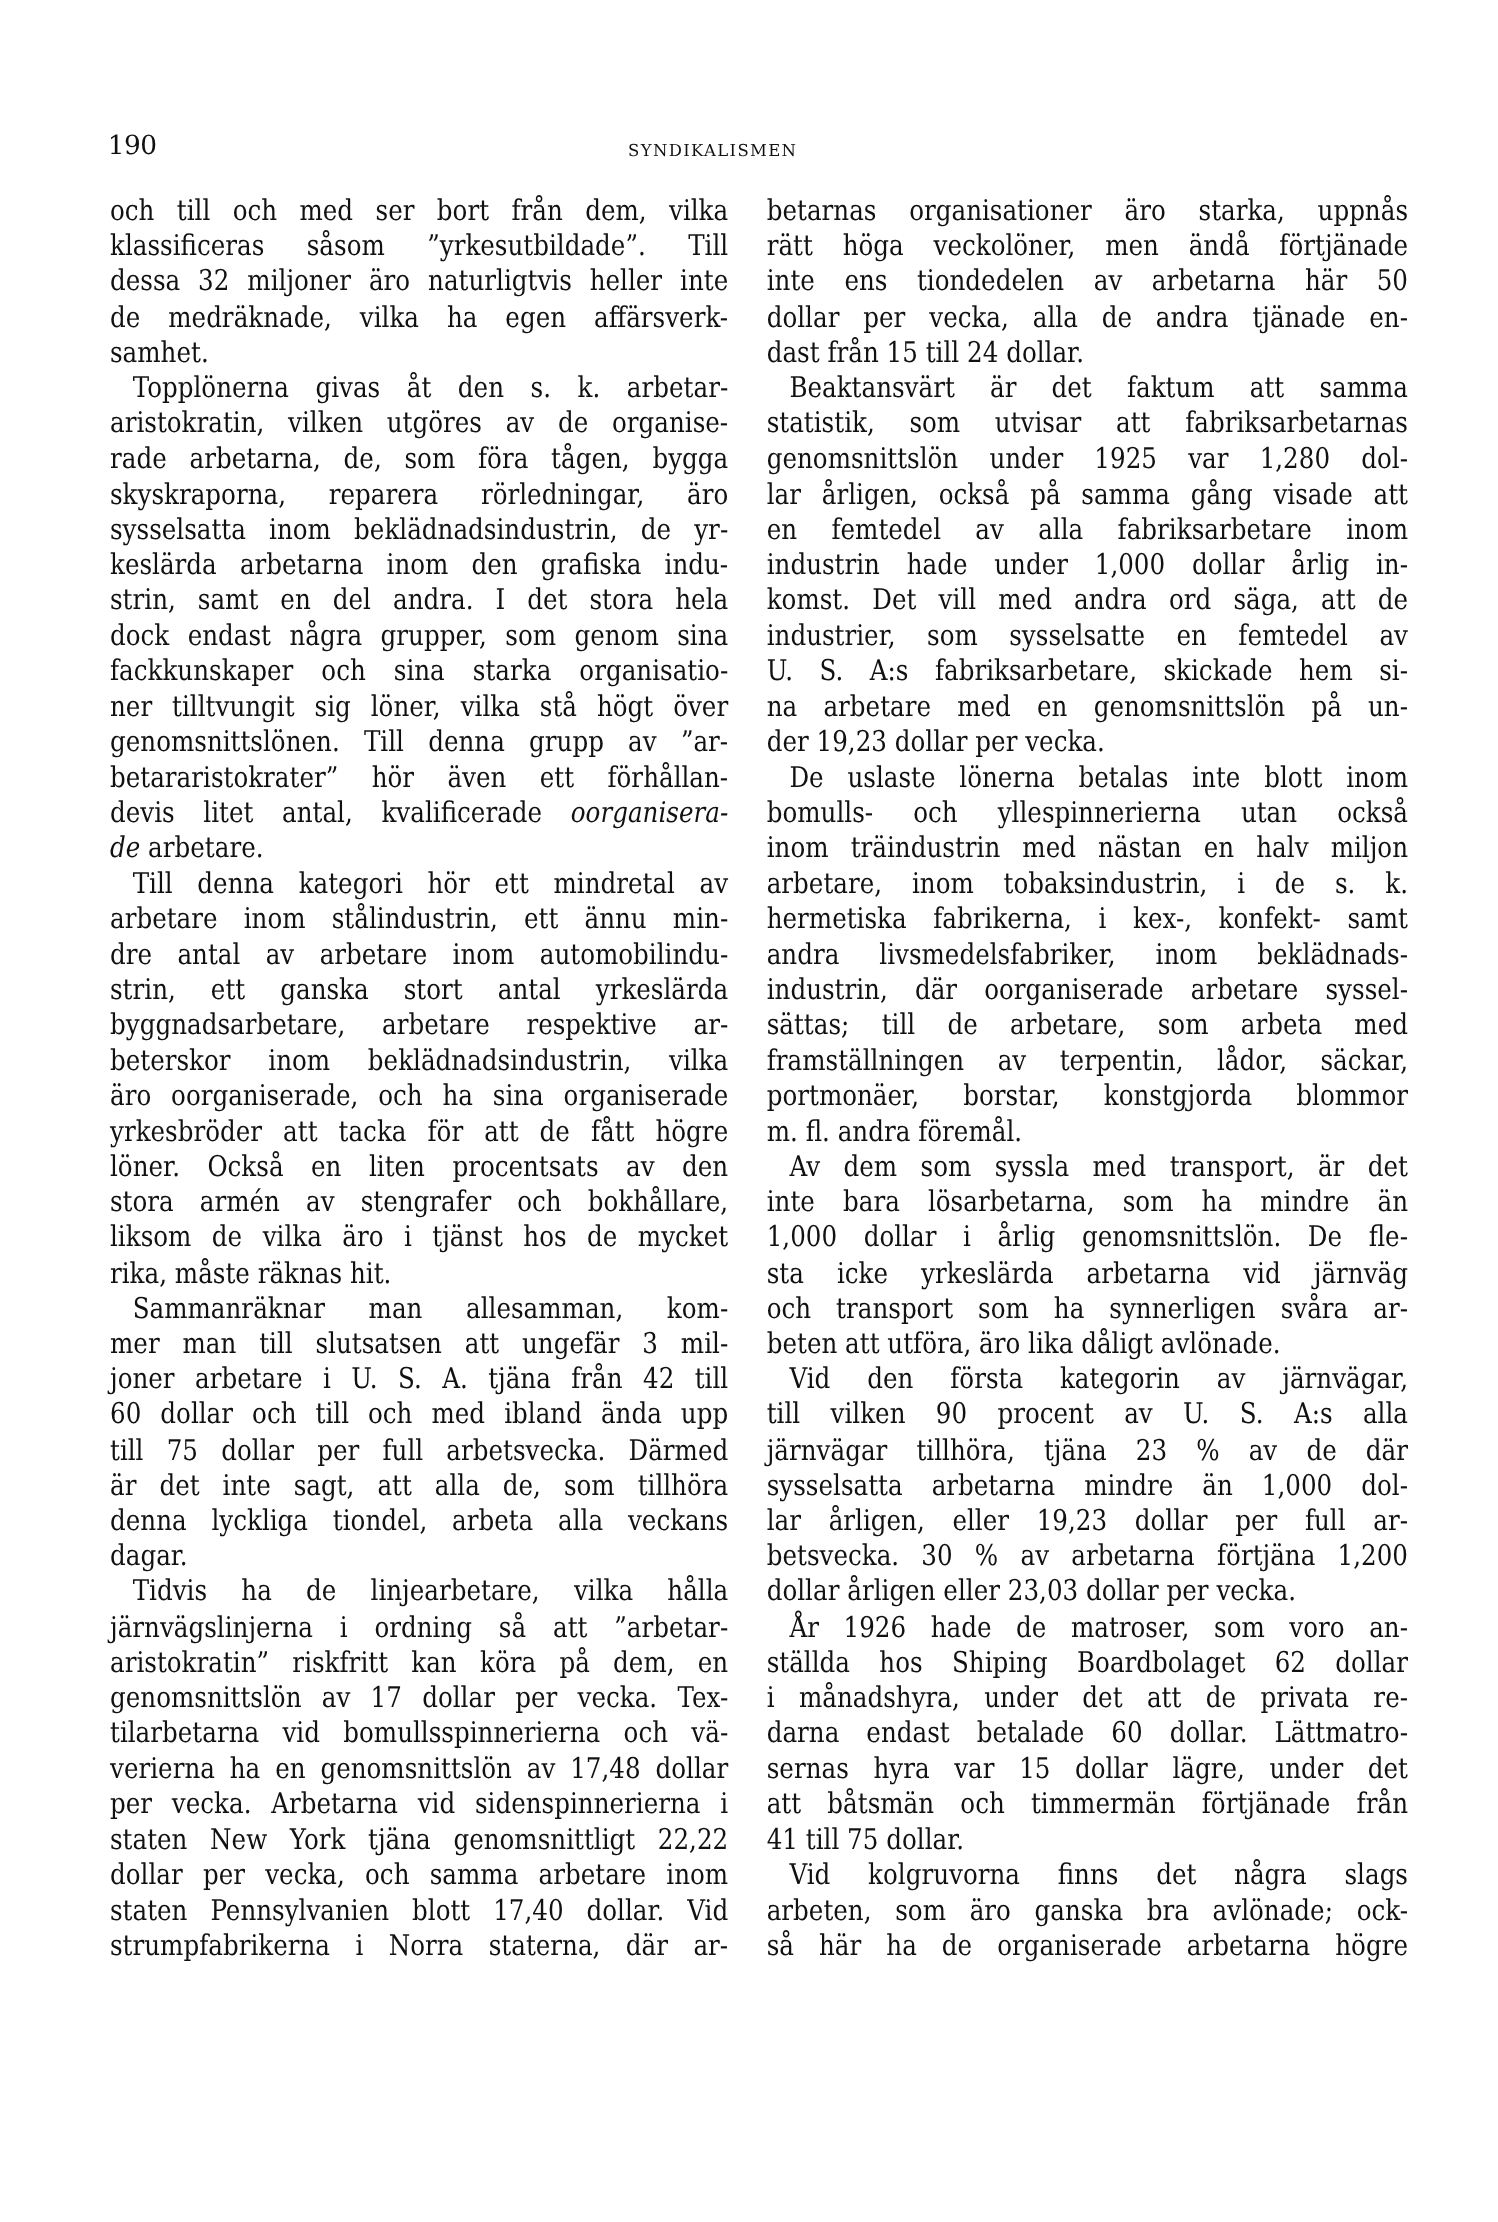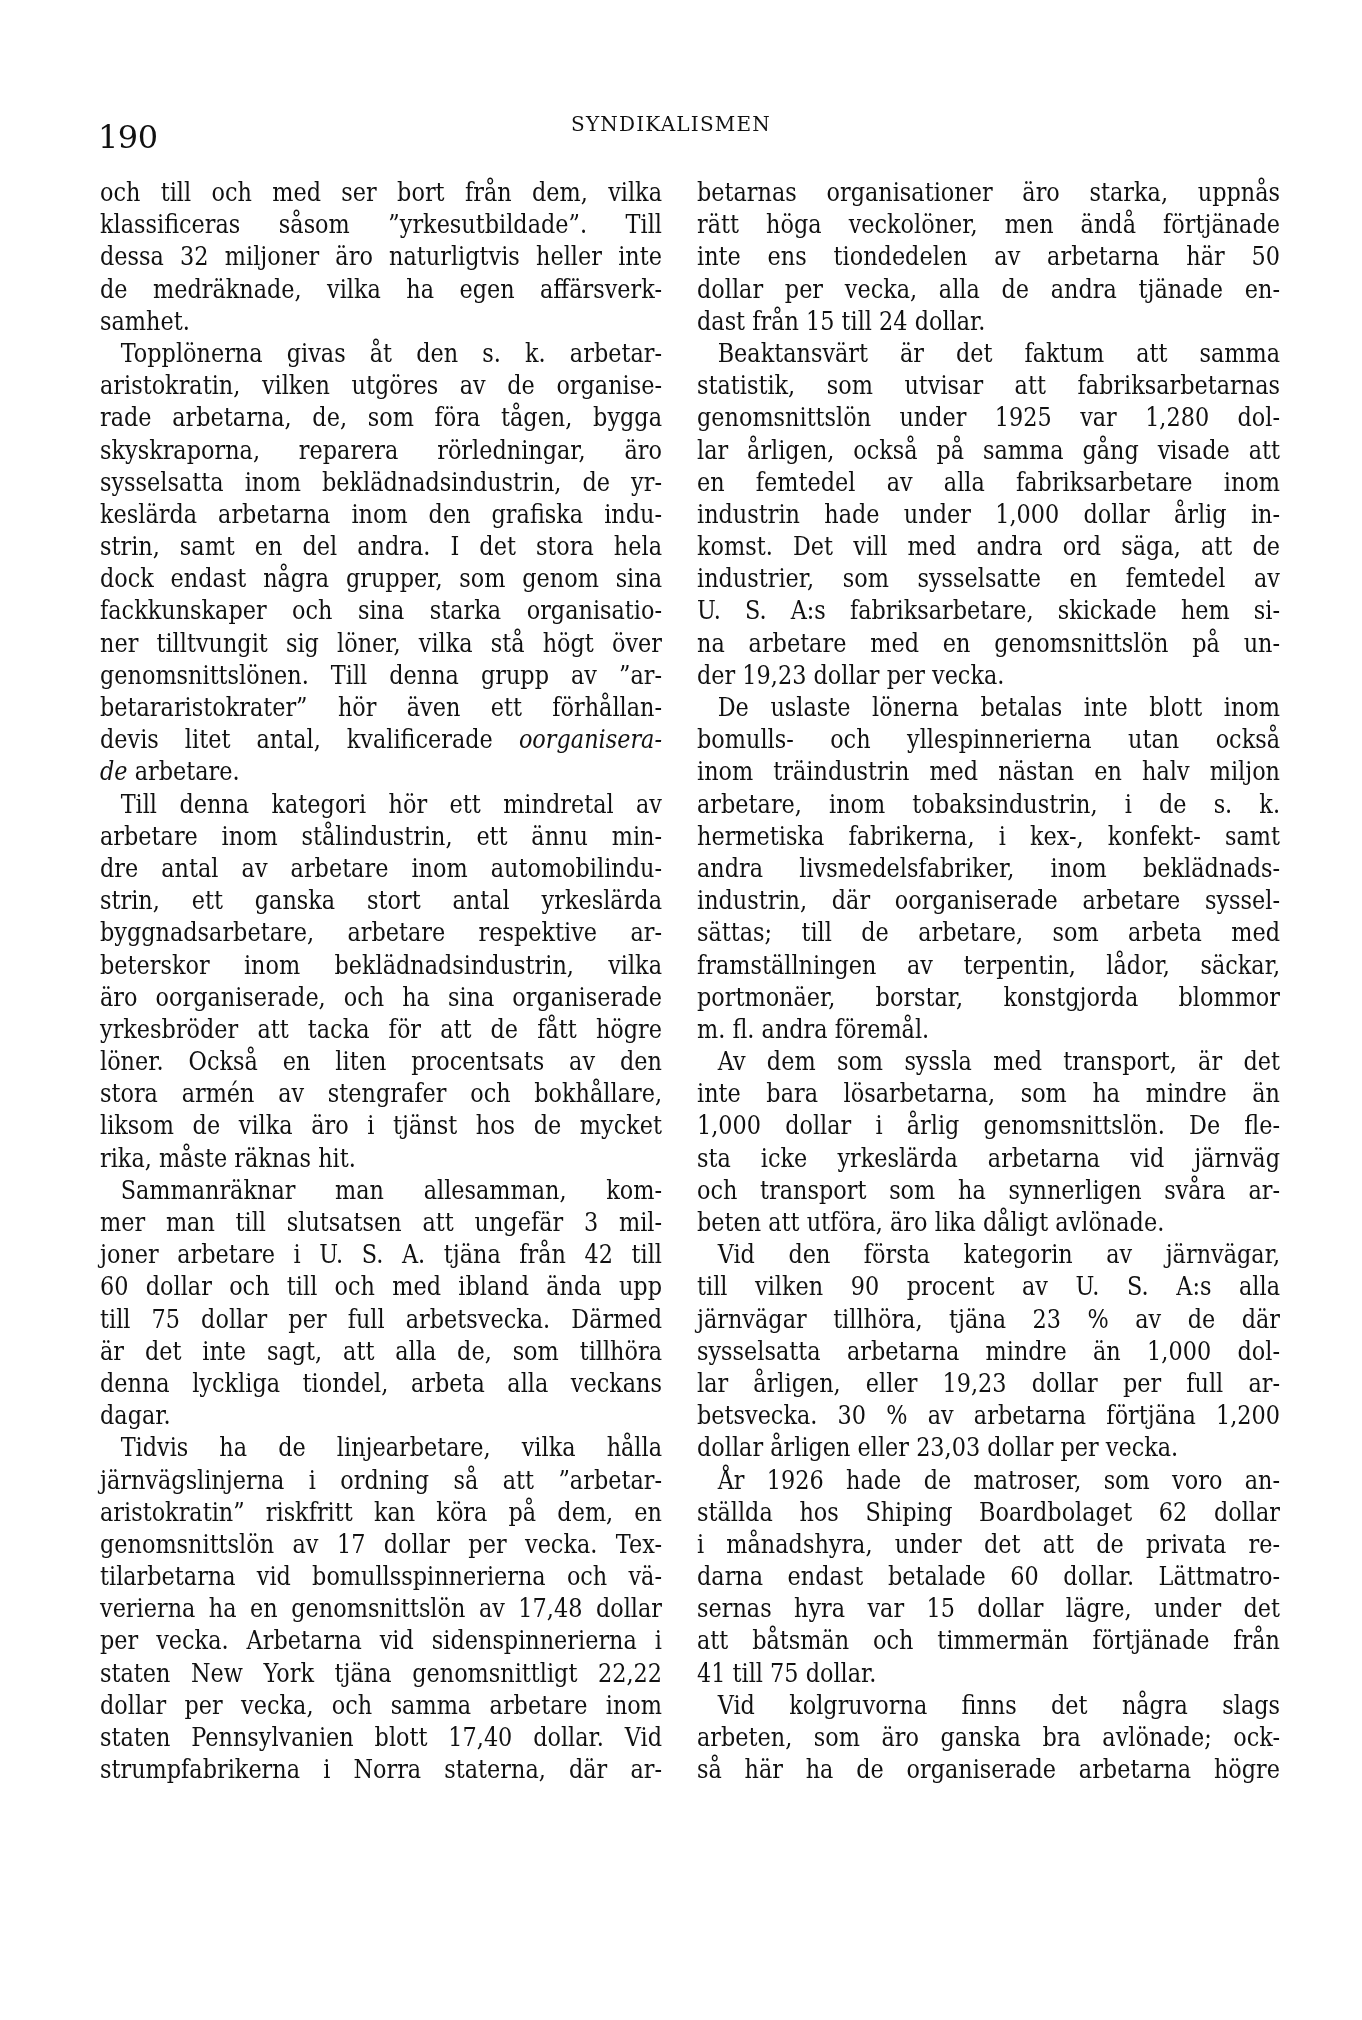--- a/index.html
+++ b/index.html
@@ -3,25 +3,25 @@
 <meta charset="utf-8">
 <style>
   html, body { margin: 0; padding: 0; background: #ffffff; }
   body {
     width: 1362px; height: 2020px; position: relative; overflow: hidden;
     font-family: "DejaVu Serif", "Liberation Serif", serif;
     color: #111111;
   }
   .page-number {
     position: absolute; left: 98px; top: 118px;
-    font-size: 32px; letter-spacing: -0.5px;
+    font-size: 24px; letter-spacing: -0.5px;
   }
   .running-head {
-    position: absolute; left: 571px; top: 112px;
-    font-size: 20px; letter-spacing: 1.2px;
+    position: absolute; left: 571px; top: 128px;
+    font-size: 15px; letter-spacing: 1.2px;
   }
   .column {
     position: absolute; top: 176px;
     font-size: 26px; line-height: 32.2px;
   }
   .col-left { left: 100px; width: 562px; }
   .col-right { left: 697px; width: 583px; }
   .line {
     display: block; white-space: nowrap; height: 32.2px;
     text-align: justify; text-align-last: justify;

